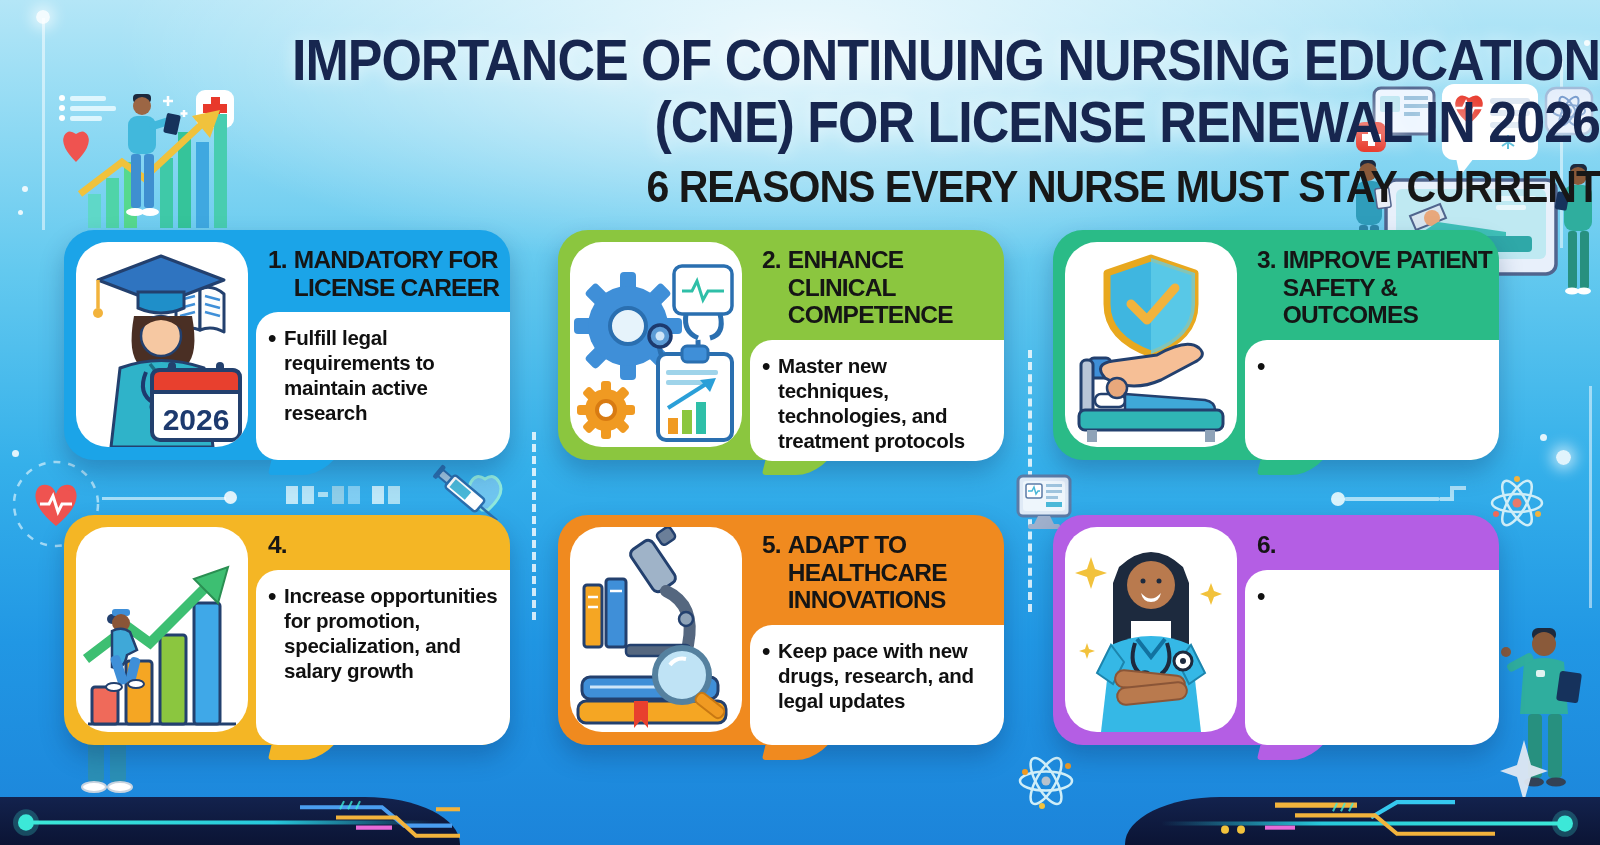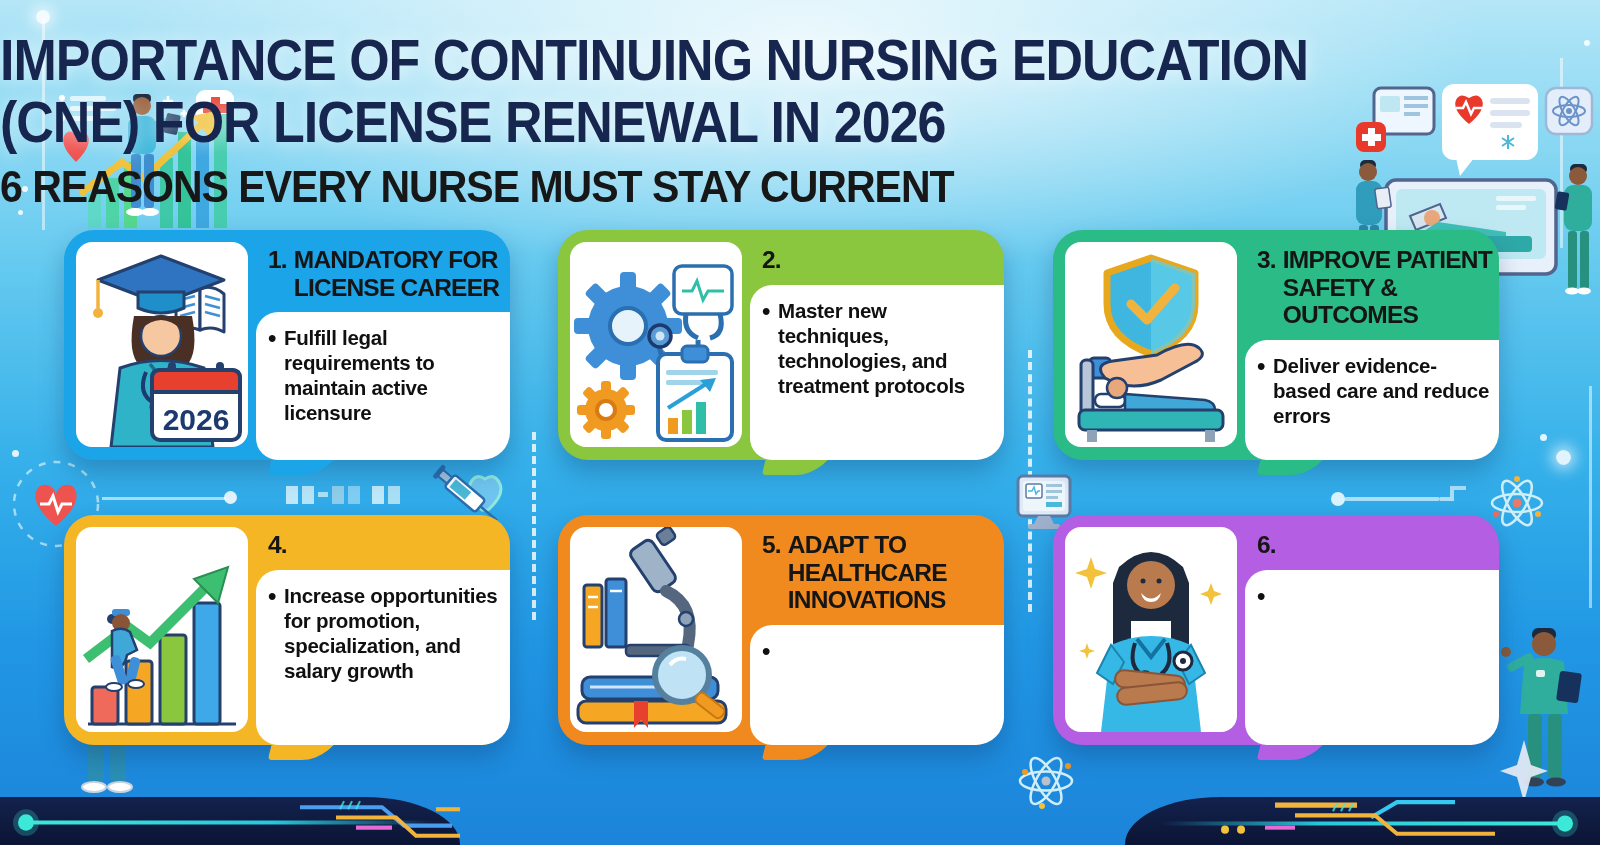--- a/index.html
+++ b/index.html
@@ -2,33 +2,33 @@
 <html><head>
 <meta charset="utf-8">
 <style>
   html,body{margin:0;padding:0;background:#0c1533;}
   .stage{position:relative;width:1600px;height:845px;overflow:hidden;
     font-family:"Liberation Sans",sans-serif;
     background:
       radial-gradient(ellipse 950px 320px at 50% 5%, rgba(255,255,255,.78), rgba(255,255,255,0) 72%),
       linear-gradient(180deg,#b4e6f7 0%,#96dcf4 12%,#63c9ef 32%,#35b0ea 55%,#2197e4 76%,#1c84da 100%);}
   
-  .header{position:absolute;left:0;top:0;width:100%;text-align:left;z-index:5;}
+  .header{position:absolute;left:0;top:0;width:100%;text-align:right;z-index:5;}
   .title{white-space:nowrap;font-weight:bold;color:var(--title-c,#17264f);letter-spacing:-1px;
     font-size:52px;line-height:1.0;transform:scaleY(1.12);text-shadow:0 0 16px rgba(255,255,255,.65);}
   .title.l1{margin-top:34px;}
   .title.l2{margin-top:10px;}
   .subtitle{margin-top:16px;white-space:nowrap;font-weight:bold;font-size:41px;letter-spacing:-1px;
     color:var(--subtitle-c,#171717);transform:scaleY(1.08);}
   
   .card{position:absolute;width:446px;height:230px;border-radius:30px;background:var(--c,#1ba4e8);
     box-shadow:0 12px 24px rgba(10,40,90,.28);z-index:4;}
   .card .tail{position:absolute;left:208px;bottom:-15px;width:68px;height:34px;background:var(--c);
     border-radius:0 0 54px 6px;transform:skewX(-14deg);}
-  .icon-box{position:absolute;left:12px;top:12px;bottom:13px;width:172px;background:#fff;border-radius:16px;
+  .icon-box{position:absolute;left:12px;top:12px;bottom:13px;width:172px;background:#fff;border-radius:32px;
     overflow:hidden;z-index:2;}
   .icon-box svg{width:100%;height:100%;}
   .card-right{position:absolute;left:192px;top:0;right:0;bottom:0;display:flex;flex-direction:column;z-index:1;}
   .card-head{display:flex;gap:7px;padding:16px 6px 11px 12px;font-weight:bold;font-size:24.5px;
     line-height:1.13;color:#151515;letter-spacing:-0.8px;}
   .card-num{flex:none;}
   .text-panel{flex:1;background:#fff;border-radius:22px 0 28px 22px;padding:13px 8px 8px 12px;
     display:flex;gap:8px;align-items:flex-start;font-weight:bold;font-size:20.5px;line-height:1.22;
     color:#101010;letter-spacing:-0.3px;}
   .bullet-dot{flex:none;font-size:24px;line-height:1.05;}
@@ -246,21 +246,21 @@
         <text x="120" y="188" text-anchor="middle" font-size="30" font-weight="bold" fill="#1d3a6e">2026</text>
       </svg>
     </div>
     <div class="card-right">
       <div class="card-head">
         <span class="card-num">1.</span>
         <span>MANDATORY FOR LICENSE CAREER</span>
       </div>
       <div class="text-panel">
         <span class="bullet-dot">•</span>
-        <span>Fulfill legal requirements to maintain active licensure</span>
+        <span>Fulfill legal requirements to maintain active research</span>
       </div>
     </div>
   </div>
 
   <div class="card c2" style="--c: #8bc63f;">
     <div class="tail"></div>
     <div class="icon-box">
       <svg viewBox="0 0 172 205">
         <g transform="translate(58,84)">
           <g fill="#3f8fd8">
@@ -303,20 +303,21 @@
         <rect x="98" y="176" width="10" height="16" fill="#f09a22"></rect>
           <rect x="112" y="168" width="10" height="24" fill="#8bc63f"></rect>
           <rect x="126" y="160" width="10" height="32" fill="#2fbfa8"></rect>
         <polyline points="98,166 136,142" stroke="#2a9fd8" stroke-width="4" fill="none"></polyline>
         <polygon points="130,138 146,136 140,150" fill="#2a9fd8"></polygon>
       </svg>
     </div>
     <div class="card-right">
       <div class="card-head">
         <span class="card-num">2.</span>
+        <span>ENHANCE CLINICAL COMPETENCE</span>
       </div>
       <div class="text-panel">
         <span class="bullet-dot">•</span>
         <span>Master new techniques, technologies, and treatment protocols</span>
       </div>
     </div>
   </div>
 
   <div class="card c3" style="--c: #2abb87;">
     <div class="tail"></div>
@@ -336,21 +337,20 @@
           <rect x="140" y="188" width="10" height="12" fill="#8fa3b8"></rect>
       </svg>
     </div>
     <div class="card-right">
       <div class="card-head">
         <span class="card-num">3.</span>
         <span>IMPROVE PATIENT SAFETY &amp; OUTCOMES</span>
       </div>
       <div class="text-panel">
         <span class="bullet-dot">•</span>
-        <span>Deliver evidence-based care and reduce errors</span>
       </div>
     </div>
   </div>
 
   <div class="card c4" style="--c: #f4b625;">
     <div class="tail"></div>
     <div class="icon-box">
       <svg viewBox="0 0 172 205">
         <line x1="12" y1="197" x2="160" y2="197" stroke="#23406e" stroke-width="3"></line>
         <rect x="16" y="160" width="26" height="37" rx="3" fill="#ef6a5a" stroke="#23406e" stroke-width="3"></rect>
@@ -402,20 +402,21 @@
         <rect x="131" y="164" width="32" height="12" rx="5" fill="#f09a22" stroke="#c87812" stroke-width="2" transform="rotate(38 131 164)"></rect>
       </svg>
     </div>
     <div class="card-right">
       <div class="card-head">
         <span class="card-num">5.</span>
         <span>ADAPT TO HEALTHCARE INNOVATIONS</span>
       </div>
       <div class="text-panel">
         <span class="bullet-dot">•</span>
+        <span>Keep pace with new drugs, research, and legal updates</span>
       </div>
     </div>
   </div>
 
   <div class="card c6" style="--c: #b45ee4;">
     <div class="tail"></div>
     <div class="icon-box">
       <svg viewBox="0 0 172 205">
         <path d="M54,40 Q86,10 118,40 L124,56 V152 Q114,160 106,154 L106,94 H66 V154 Q58,160 48,152 V56 Z" fill="#1d2a3e"></path>
         <circle cx="86" cy="58" r="24" fill="#b97a4e"></circle>

